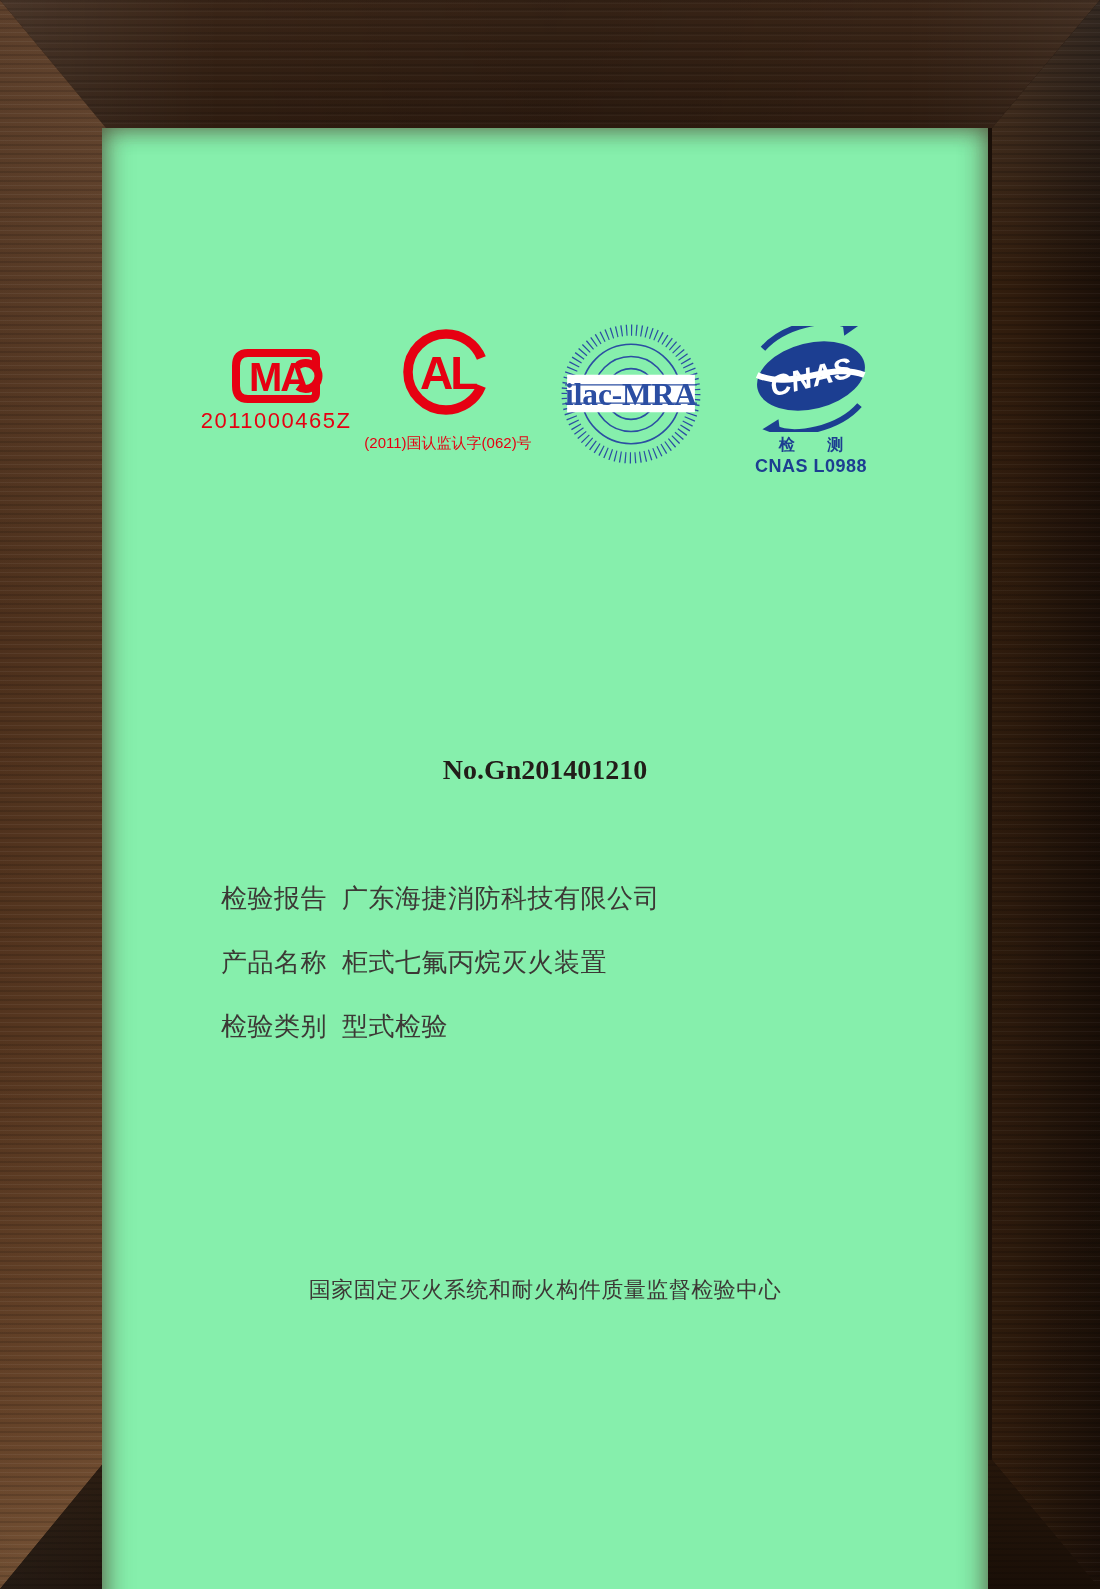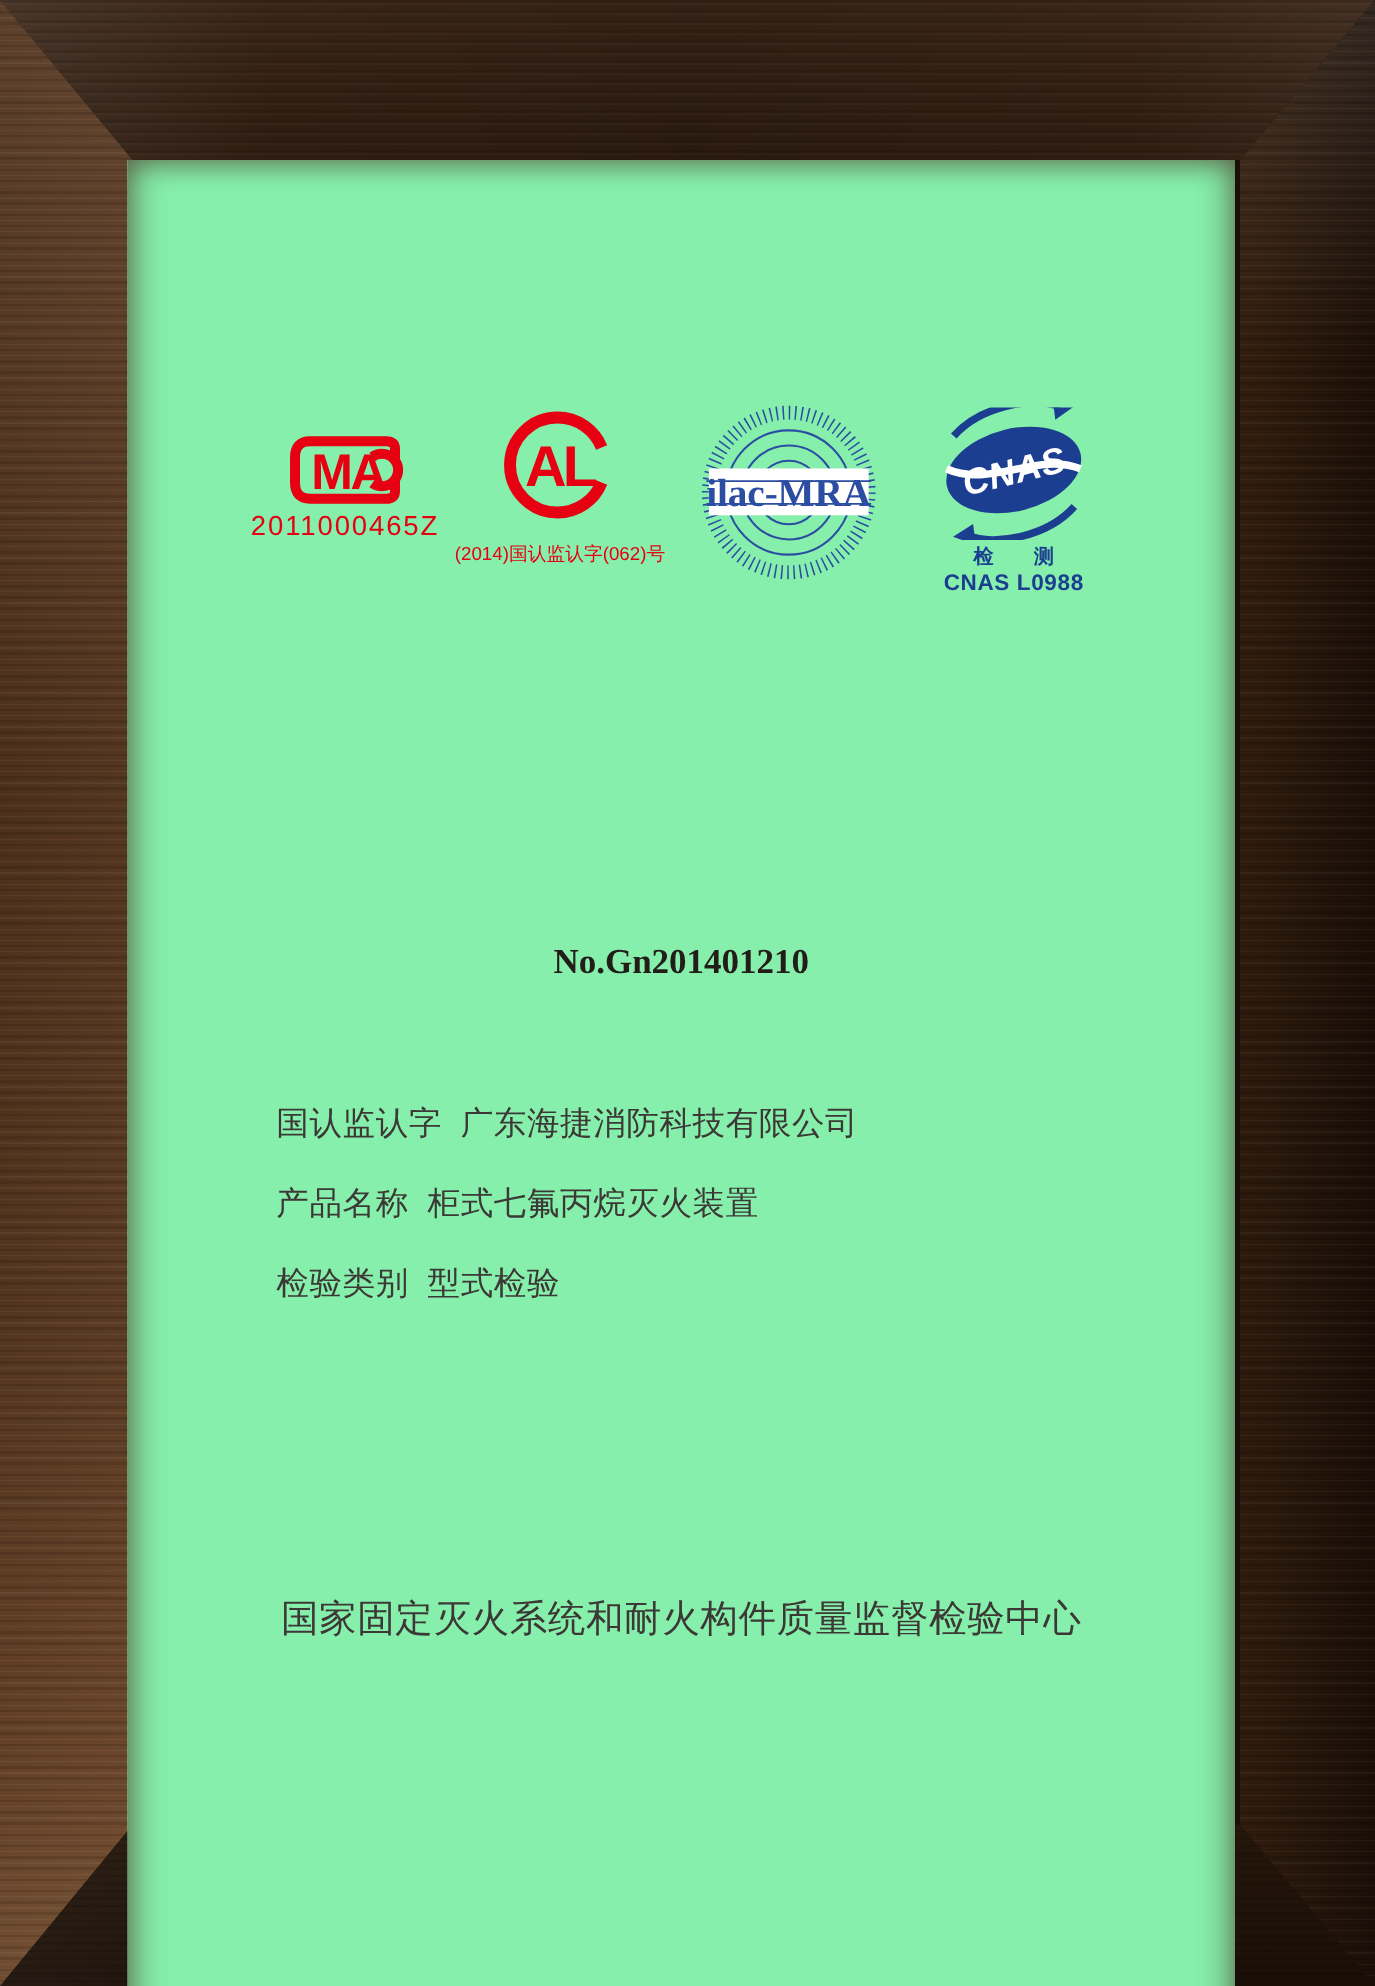--- a/index.html
+++ b/index.html
@@ -70,21 +70,21 @@
   .report-no{
     position:absolute;left:0;right:0;top:626px;text-align:center;
     font-family:"Liberation Serif", serif;font-weight:700;
     font-size:28px;color:#221d19;letter-spacing:0px;
   }
   .fields{position:absolute;left:119px;top:753px;}
   .field-row{font-size:26px;color:#3c3835;letter-spacing:.5px;margin-bottom:29px;white-space:nowrap;}
   .flabel{margin-right:15px;}
   .issuer{
     position:absolute;left:0;right:0;top:1147px;text-align:center;
-    font-size:30px;color:#3c3835;letter-spacing:.5px;white-space:nowrap;
+    font-size:22px;color:#3c3835;letter-spacing:.5px;white-space:nowrap;
   }
 </style>
 </head>
 <body>
 
 <div id="canvas">
 
   <div class="piece piece-top"></div>
   <div class="piece piece-left"></div>
   <div class="piece piece-right"></div>
@@ -100,21 +100,21 @@
         <circle cx="77.5" cy="36" r="13" fill="none" stroke="#e60012" stroke-width="8" pathLength="100" stroke-dasharray="70 30" stroke-dashoffset="35"></circle>
       </svg>
       <div class="red-caption cma-caption">2011000465Z</div>
     </div>
 
     <div class="logo-block cal-block">
       <svg width="118" height="94" viewBox="0 0 118 94">
         <circle cx="57" cy="44" r="38" fill="none" stroke="#e60012" stroke-width="9.5" pathLength="100" stroke-dasharray="88 12" stroke-dashoffset="94"></circle>
         <text x="31" y="61" font-size="46" font-weight="900" fill="#e60012" font-family="Liberation Sans, sans-serif" letter-spacing="-3">AL</text>
       </svg>
-      <div class="red-caption cal-caption">(2014)国认监认字(062)号</div>
+      <div class="red-caption cal-caption">(2011)国认监认字(062)号</div>
     </div>
 
     <div class="logo-block ilac-block">
       <svg width="144" height="144" viewBox="0 0 142 142">
         <circle cx="71" cy="71" r="63" fill="none" stroke="#2b4ea2" stroke-width="11" pathLength="360" stroke-dasharray="1.1 3.4"></circle>
         <g fill="none" stroke="#2b4ea2" stroke-width="1.6">
           <circle cx="71" cy="71" r="7"></circle>
           <circle cx="71" cy="71" r="13"></circle>
           <circle cx="71" cy="71" r="25"></circle>
           <circle cx="71" cy="71" r="37"></circle>
@@ -141,21 +141,21 @@
       </svg>
       <div class="cnas-cn">检 测</div>
       <div class="cnas-code">CNAS L0988</div>
     </div>
 
 
     <div class="report-no">No.Gn201401210</div>
 
     <div class="fields">
       <div class="field-row">
-        <span class="flabel">国认监认字</span><span class="fvalue">广东海捷消防科技有限公司</span>
+        <span class="flabel">检验报告</span><span class="fvalue">广东海捷消防科技有限公司</span>
       </div>
       <div class="field-row">
         <span class="flabel">产品名称</span><span class="fvalue">柜式七氟丙烷灭火装置</span>
       </div>
       <div class="field-row">
         <span class="flabel">检验类别</span><span class="fvalue">型式检验</span>
       </div>
     </div>
 
     <div class="issuer">国家固定灭火系统和耐火构件质量监督检验中心</div>

